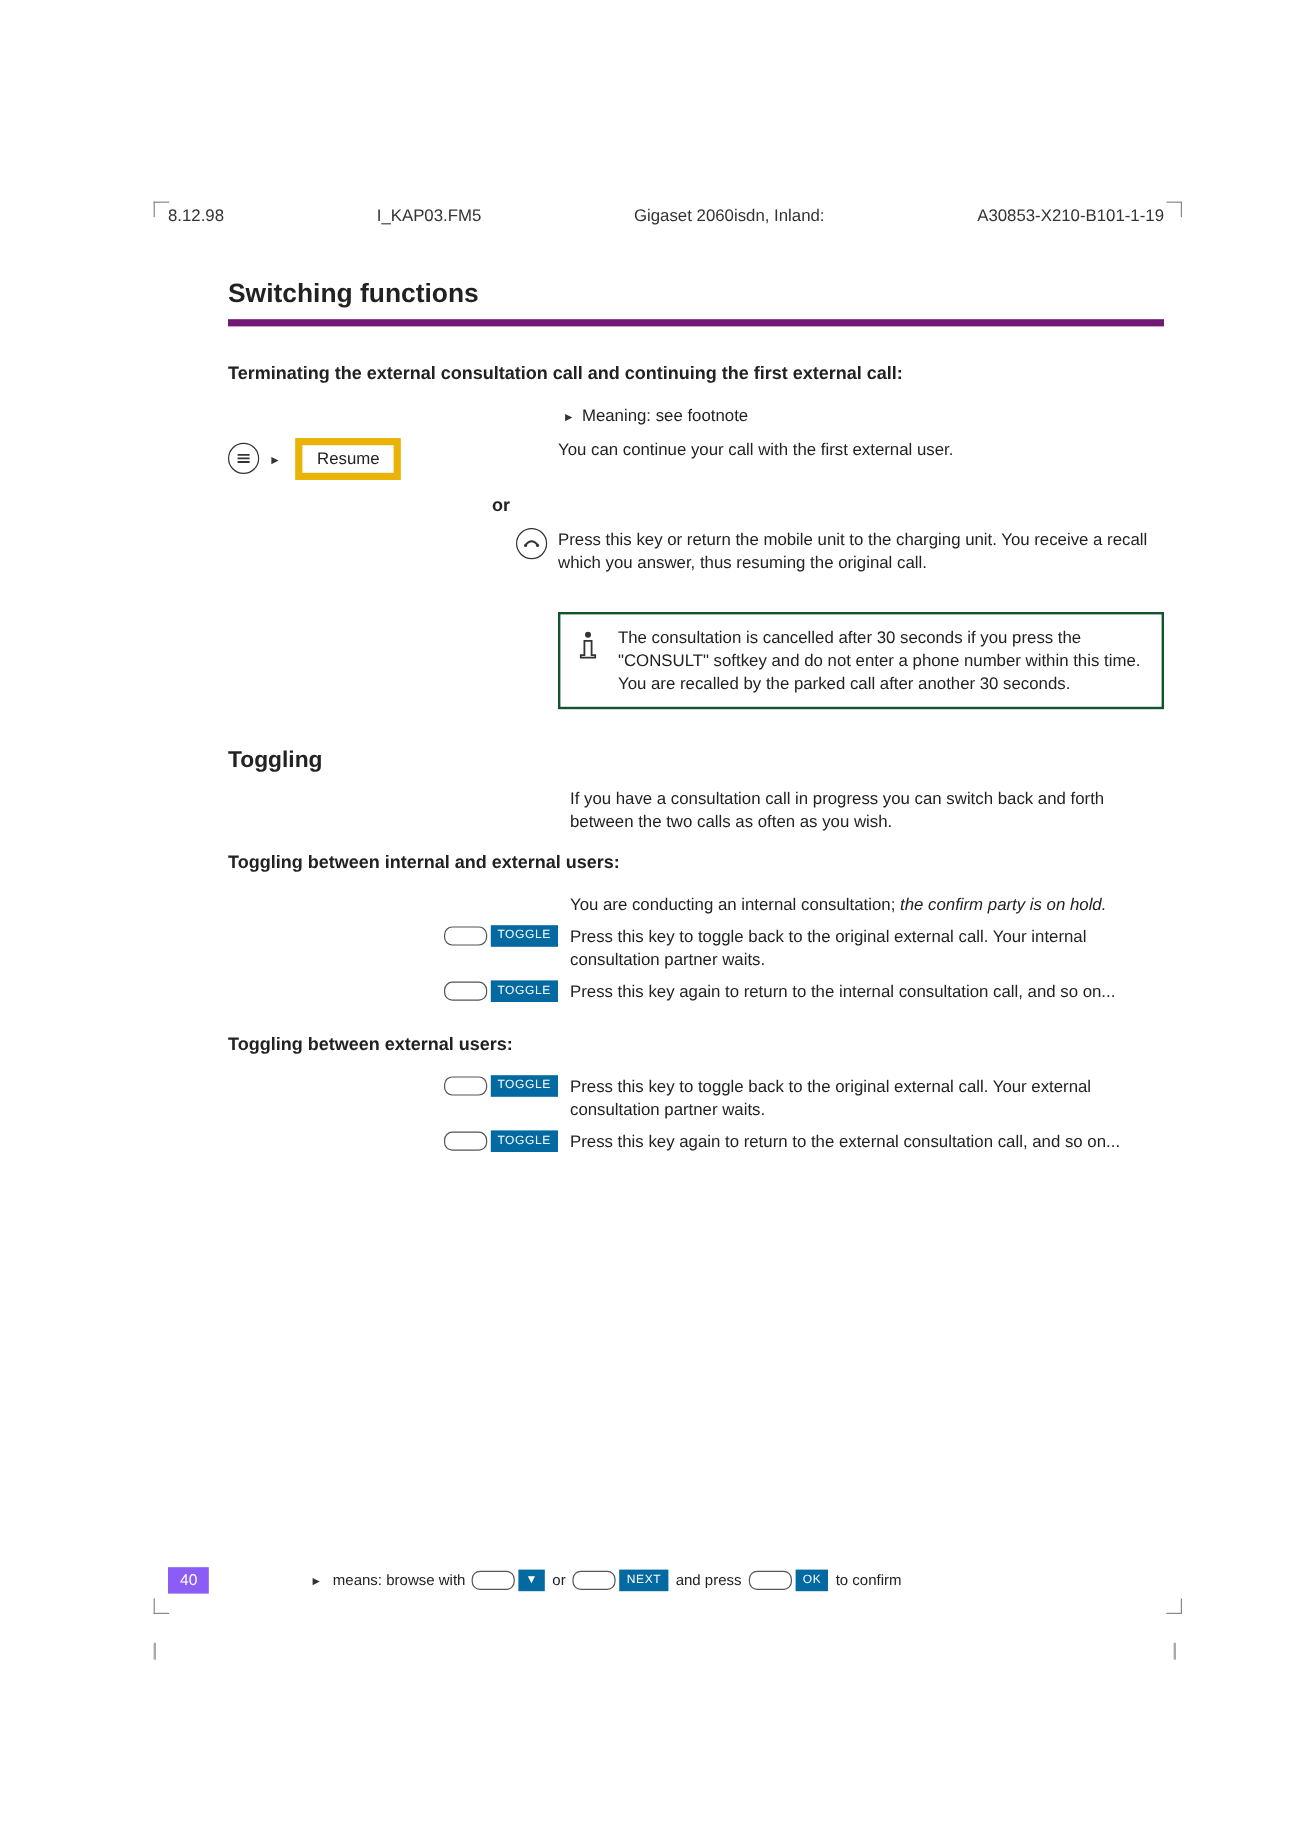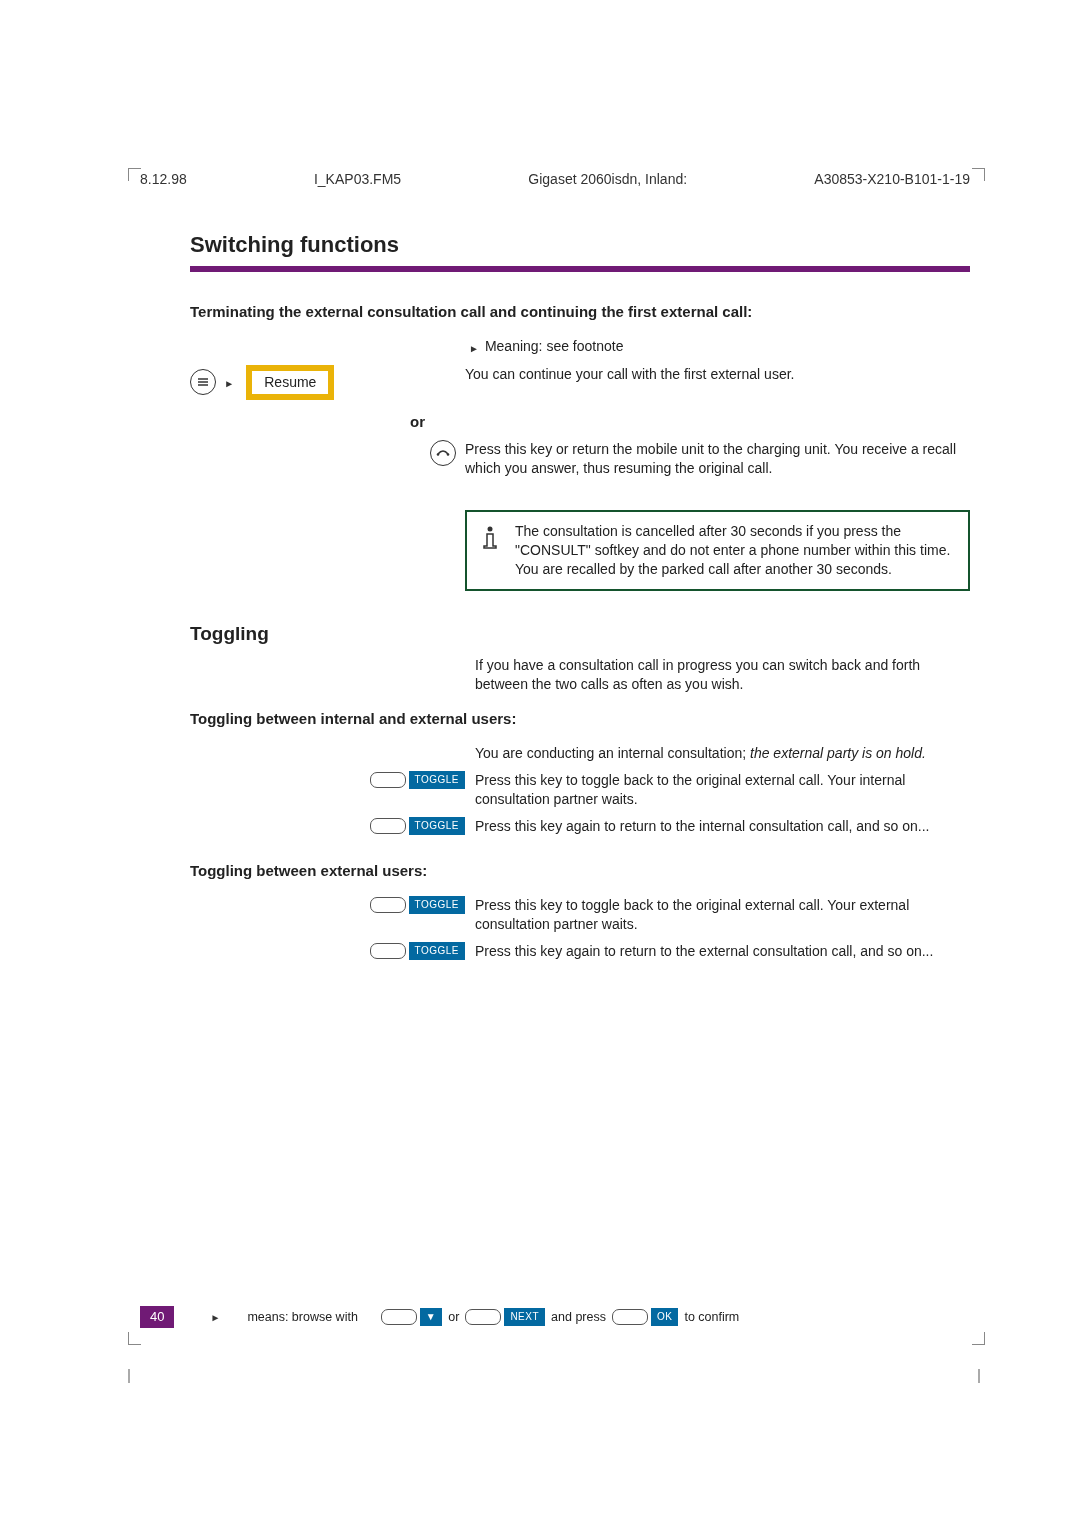--- a/index.html
+++ b/index.html
@@ -131,25 +131,25 @@
   .footer {
     position: absolute;
     left: 140px;
     right: 110px;
     bottom: 200px;
     font-size: 12.5px;
     display: flex;
     align-items: center;
   }
   .page-num {
-    background: #701a75;
+    background: #8b5cf6;
     color: #fff;
     padding: 2px 10px;
     font-size: 13px;
-    margin-right: 32px;
+    margin-right: 80px;
   }
   .corner-tick {
     position: absolute;
     width: 12px;
     height: 12px;
   }
   .corner-tl { left: 128px; top: 168px; border-left:1px solid #888; border-top:1px solid #888; }
   .corner-tr { right: 95px; top: 168px; border-right:1px solid #888; border-top:1px solid #888; }
   .corner-bl { left: 128px; bottom: 183px; border-left:1px solid #888; border-bottom:1px solid #888; }
   .corner-br { right: 95px; bottom: 183px; border-right:1px solid #888; border-bottom:1px solid #888; }
@@ -267,21 +267,21 @@
 <div class="row-flex">
   <div class="toggle-left"></div>
   <div class="right-col">If you have a consultation call in progress you can switch back and forth between the two calls as often as you wish.</div>
 </div>
 
 <div class="subhead">Toggling between internal and external users:</div>
 
 <div class="row-flex">
   <div class="toggle-left"></div>
   <div class="right-col">
-    <span>You are conducting an internal consultation; </span><em>the external party is on hold.</em>
+    <span>You are conducting an internal consultation; </span><em>the confirm party is on hold.</em>
   </div>
 </div>
 
 <div class="row-flex">
   <div class="toggle-left">
     <span class="softkey-group">
       <span class="softkey-blank"></span>
       <span class="softkey-label">TOGGLE</span>
     </span>
   </div>
@@ -319,21 +319,21 @@
     </span>
   </div>
   <div class="right-col">Press this key again to return to the external consultation call, and so on...</div>
 </div>
 
 </div>
 
 <div class="footer">
   <span class="page-num">40</span>
   <span class="arrow-r"></span>
-  <span style="margin:0 23px;">means: browse with</span>
+  <span style="margin:0 5px;">means: browse with</span>
   <span class="softkey-blank"></span>
   <span class="softkey-label" style="padding:2px 6px;">▼</span>
   <span style="margin:0 6px;">or</span>
   <span class="softkey-blank"></span>
   <span class="softkey-label">NEXT</span>
   <span style="margin:0 6px;">and press</span>
   <span class="softkey-blank"></span>
   <span class="softkey-label">OK</span>
   <span style="margin-left:6px;">to confirm</span>
 </div>

